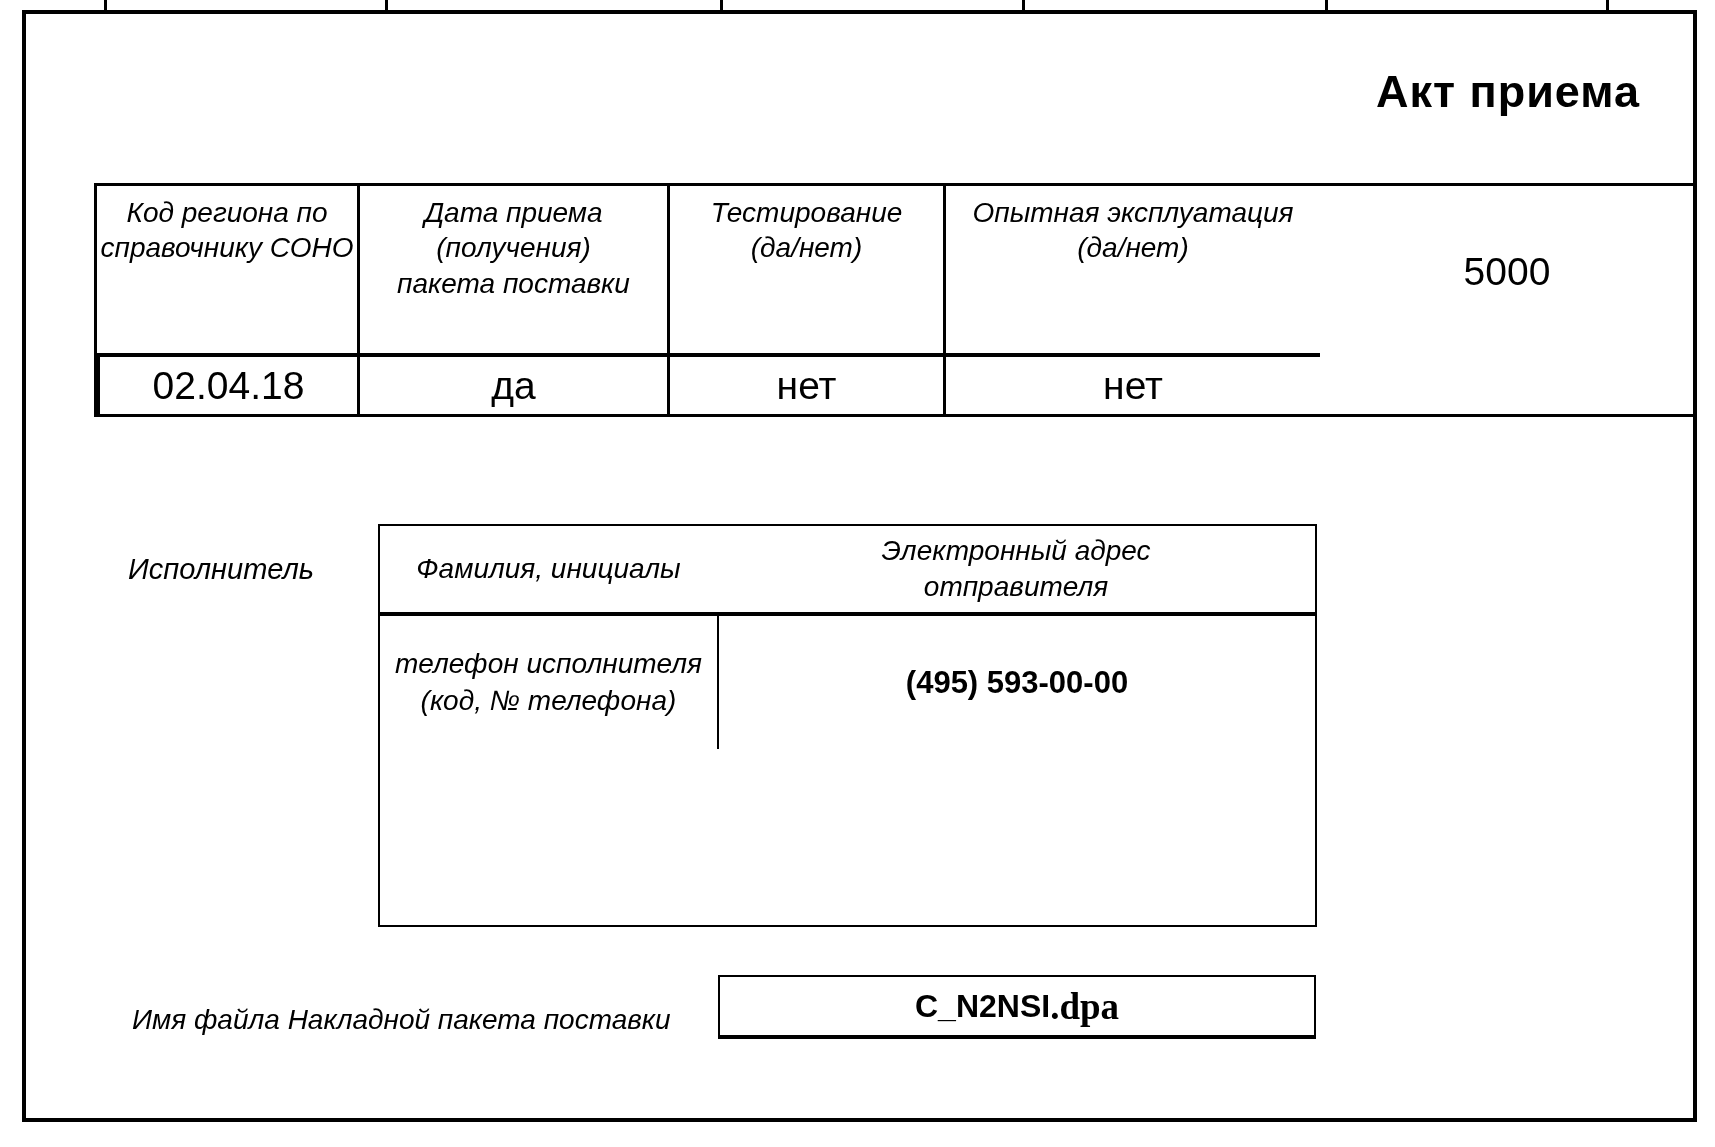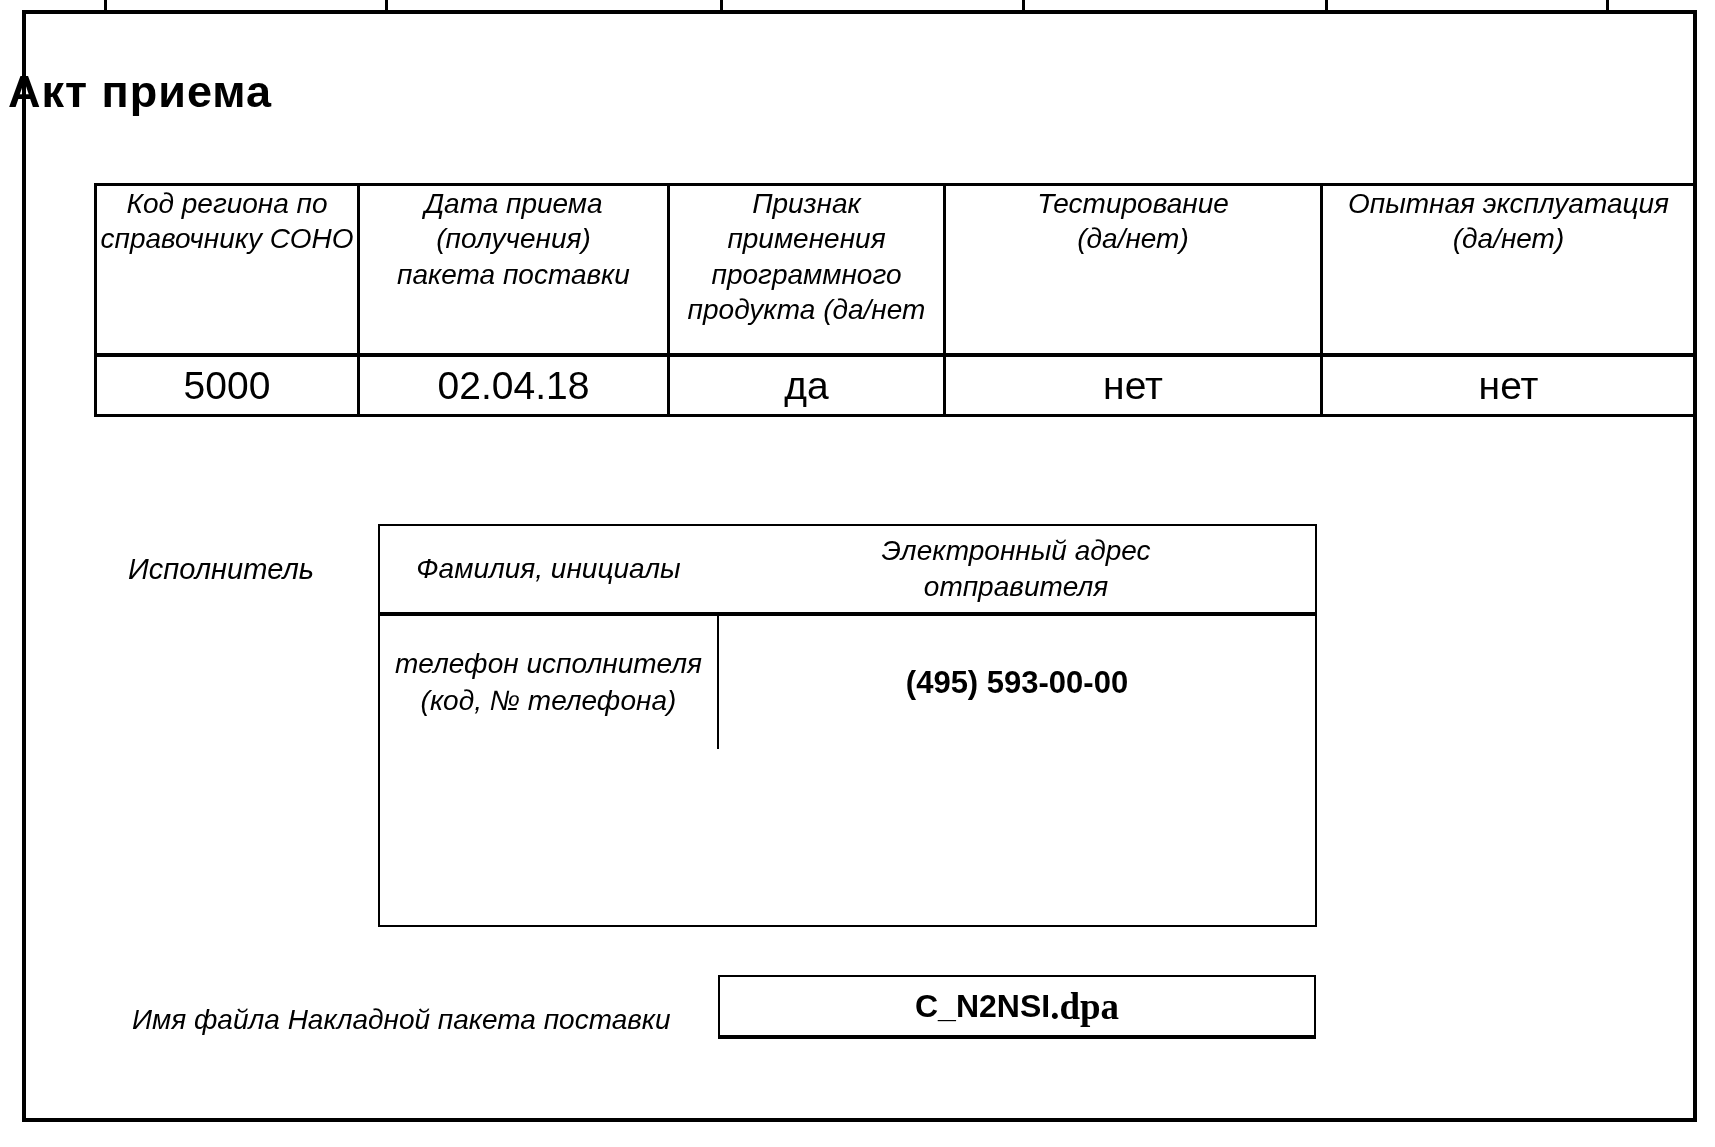--- a/index.html
+++ b/index.html
@@ -23,41 +23,42 @@
     background: #000;
   }
   .corner-artifact {
     position: absolute;
     top: 0; left: 1606px; width: 3px; height: 13px;
     background: #000;
   }
   .title-wrap {
     position: absolute;
     top: 66px; left: 0; width: 1640px;
-    text-align: left;
+    text-align: right;
     padding-left: 8px;
   }
   .title {
     font-size: 45px;
     font-weight: bold;
     letter-spacing: 1px;
   }
   
   .t1 {
     position: absolute;
     left: 94px; top: 183px;
     width: 1603px;
     display: grid;
     grid-template-columns: 260px 310px 276px 377px 1fr;
     grid-template-rows: 171px 57px;
     border: 3px solid #000;
   }
   .t1-h {
     border-left: 3px solid #000;
     border-bottom: 4px solid #000;
+    padding-top: 9px;
     text-align: center;
     font-style: italic;
     font-size: 28px;
     line-height: 1.26;
     white-space: pre-line;
   }
   .t1-h.first { border-left: none; }
   .t1-v {
     border-left: 3px solid #000;
     display: flex;
@@ -140,24 +141,20 @@
 <div class="title-wrap">
   <span class="title">Акт приема</span>
 </div>
 
 <div class="t1">
   <div class="t1-h first">Код региона по
 справочнику СОНО</div>
   <div class="t1-h">Дата приема
 (получения)
 пакета поставки</div>
-  <div class="t1-h">Признак
-применения
-программного
-продукта (да/нет</div>
   <div class="t1-h">Тестирование
 (да/нет)</div>
   <div class="t1-h">Опытная эксплуатация
 (да/нет)</div>
 
   <div class="t1-v first">5000</div>
   <div class="t1-v">02.04.18</div>
   <div class="t1-v">да</div>
   <div class="t1-v">нет</div>
   <div class="t1-v">нет</div>

